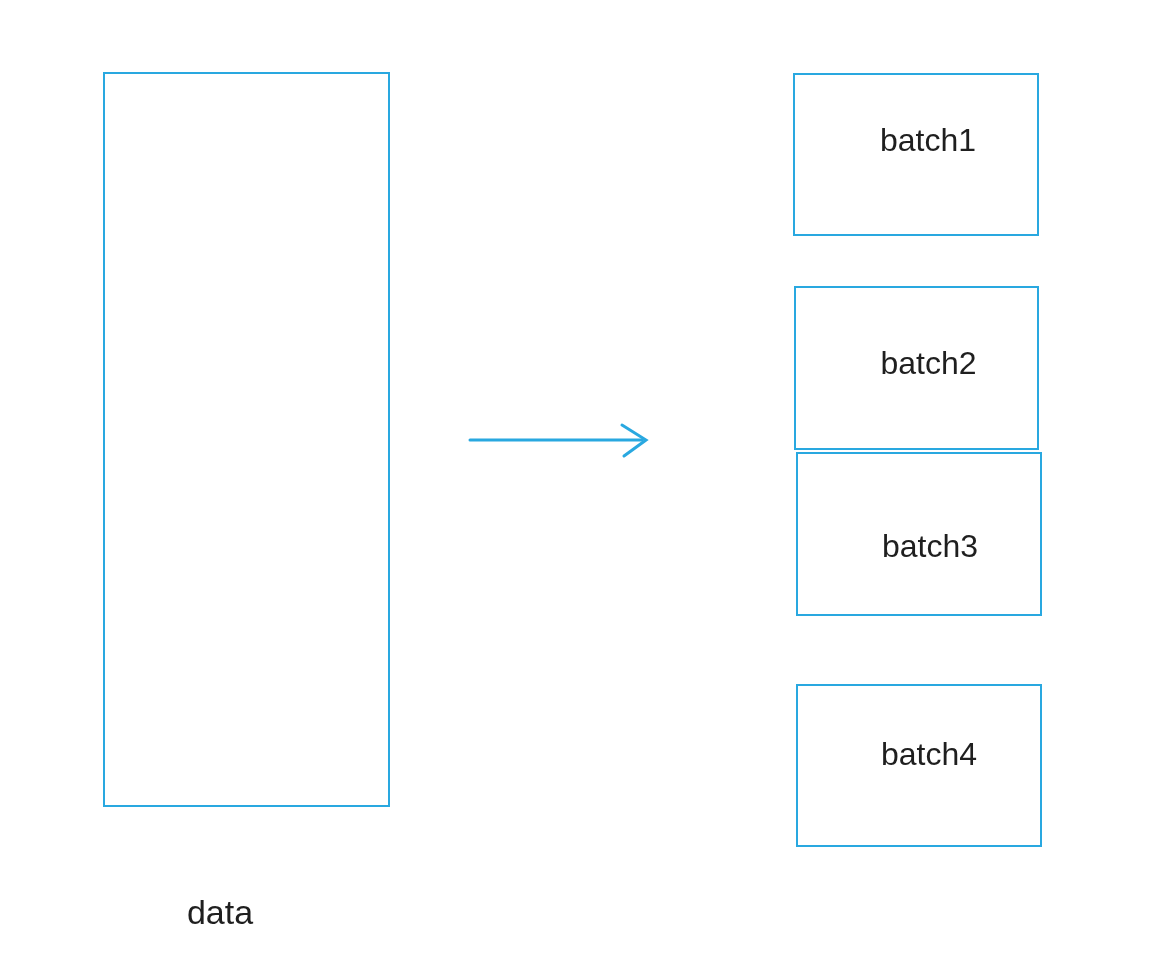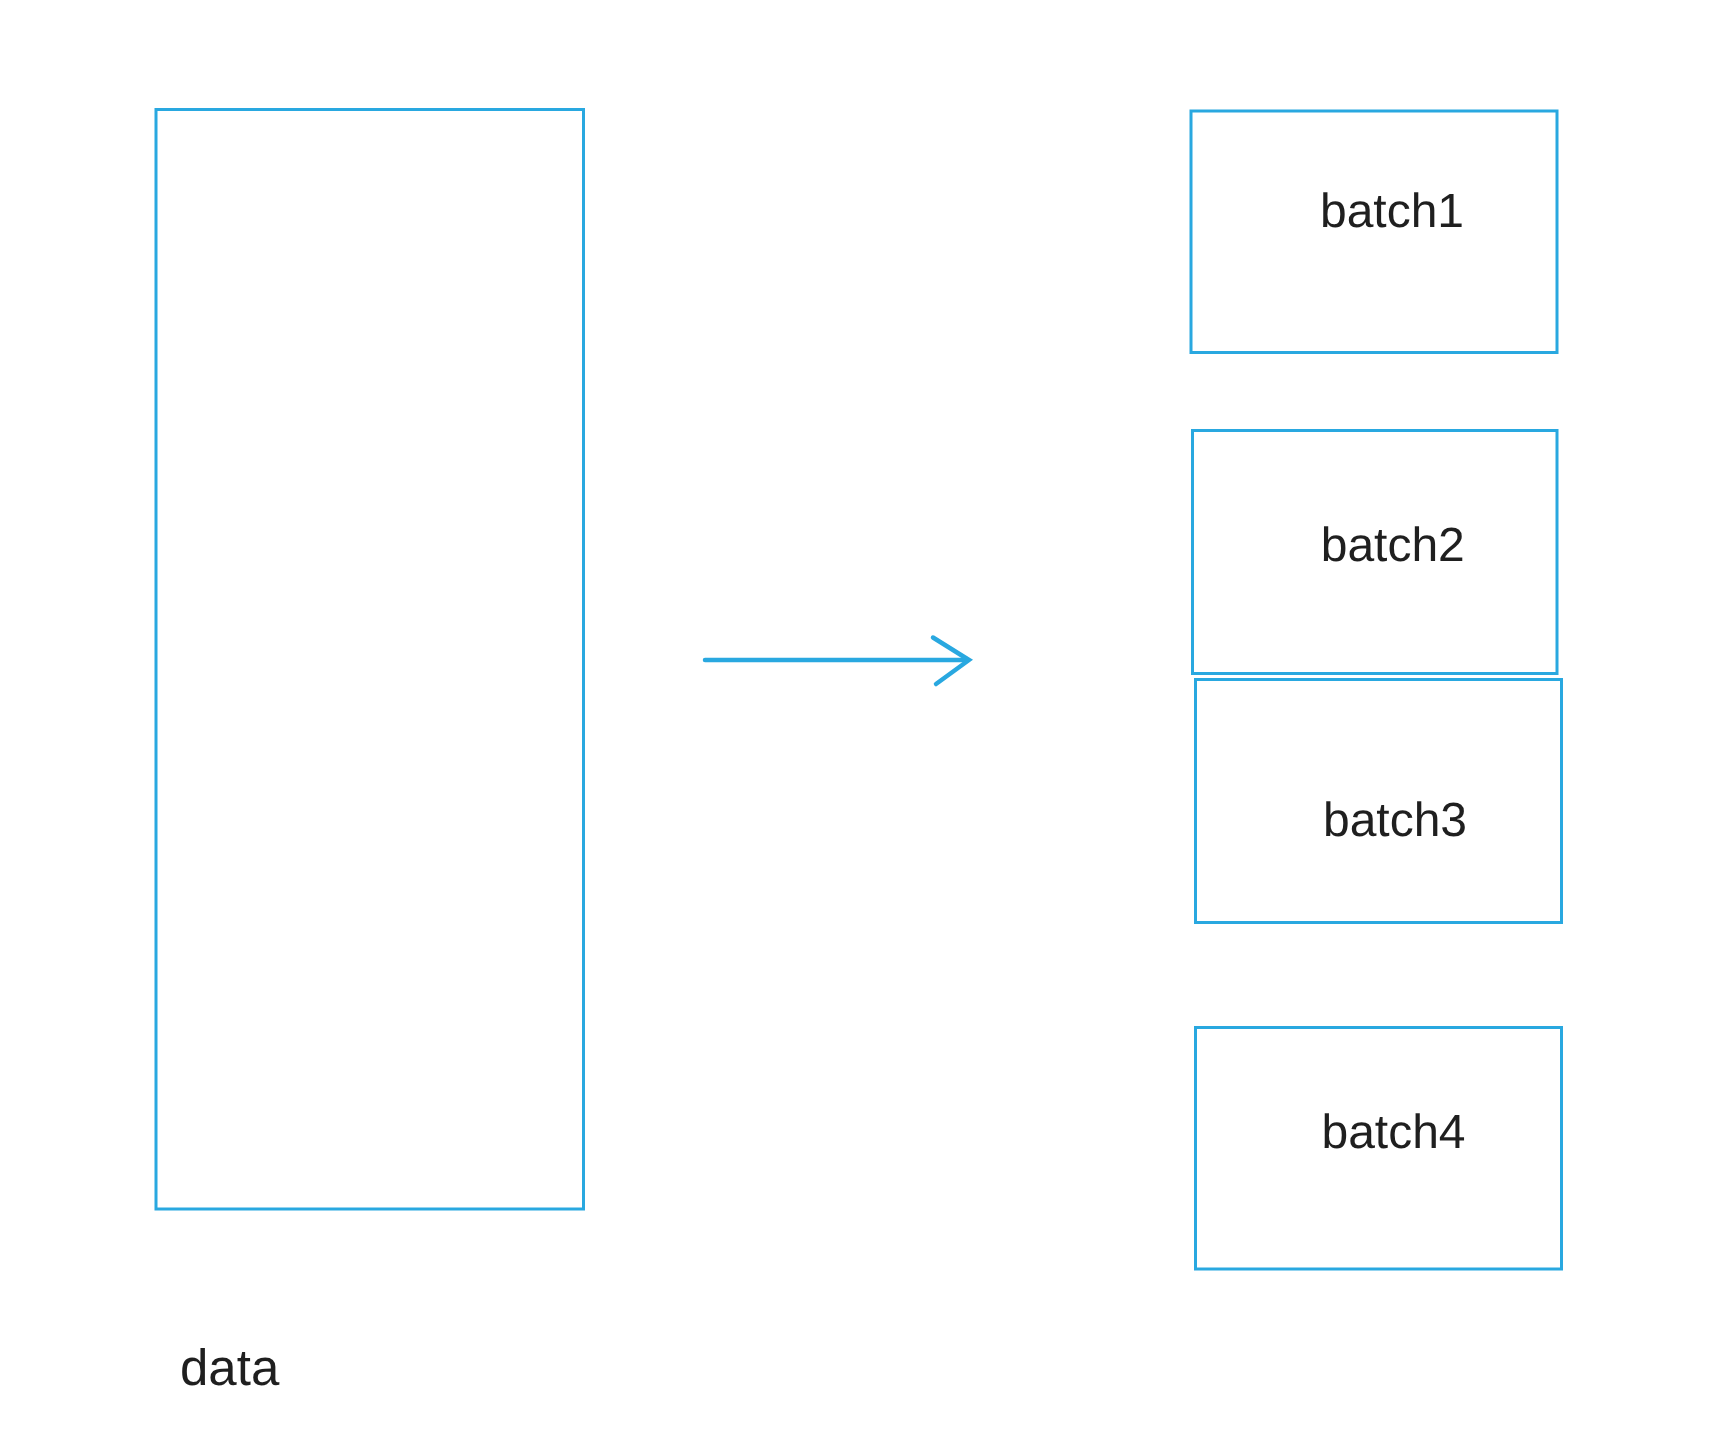--- a/index.html
+++ b/index.html
@@ -28,20 +28,21 @@
     height: 735px;
     border: 2px solid var(--accent);
     background: var(--bg);
   }
   
   .data-caption {
     position: absolute;
     left: 120px;
     top: 892px;
     width: 200px;
+    text-align: center;
     font-size: 34px;
     line-height: 40px;
     color: var(--text-color);
   }
   
   .arrow {
     position: absolute;
     left: 466px;
     top: 418px;
     width: 188px;

